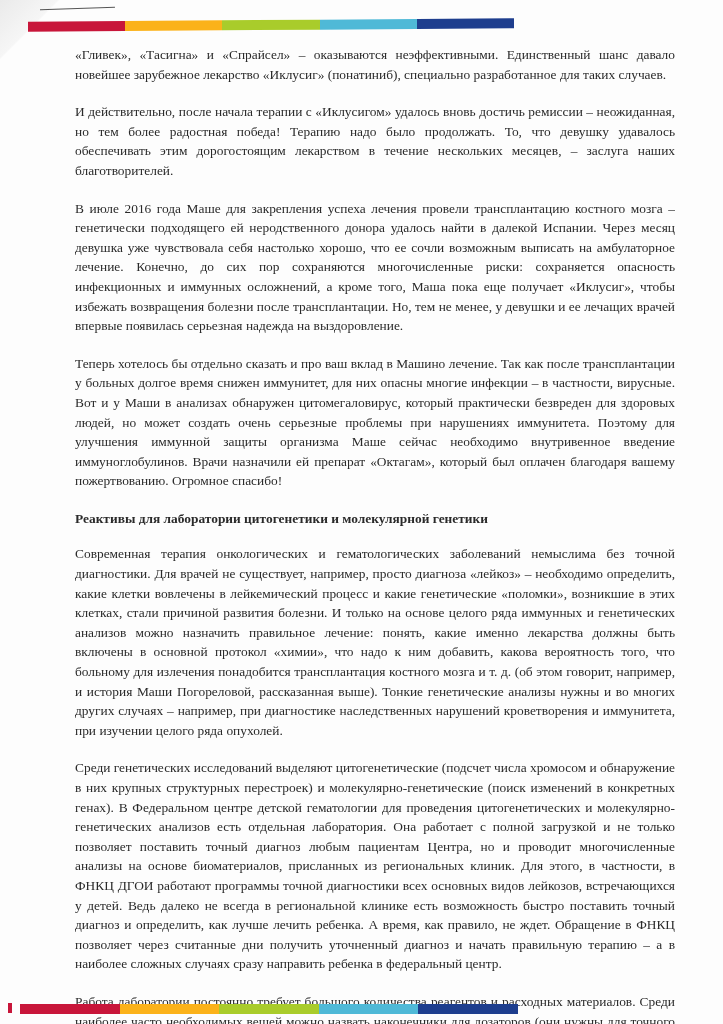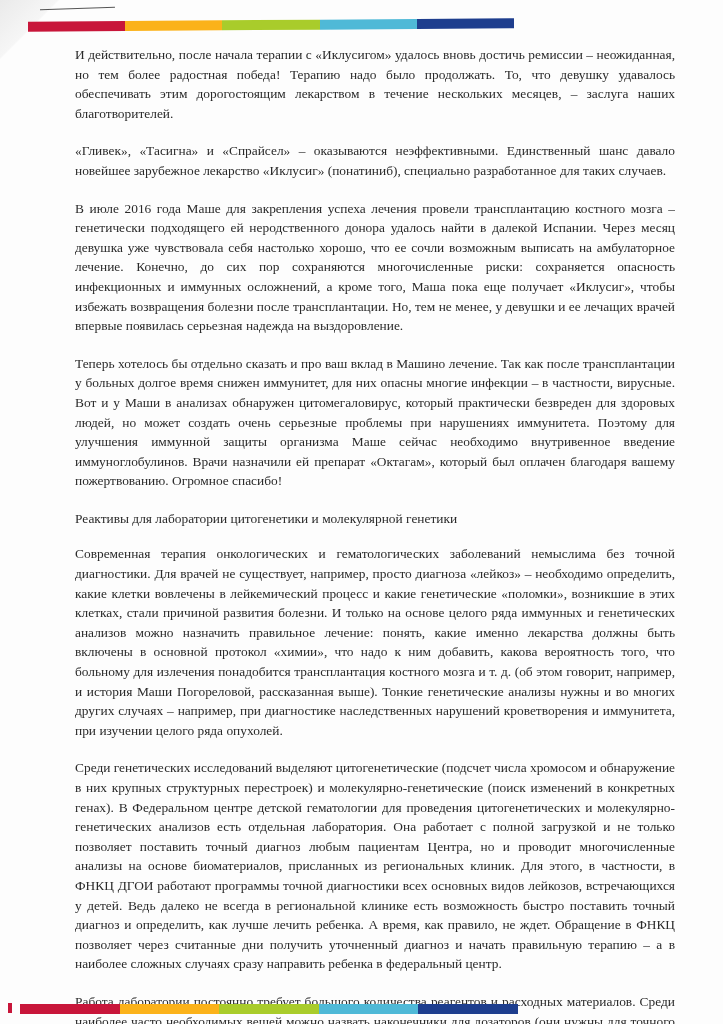--- a/index.html
+++ b/index.html
@@ -14,40 +14,40 @@
     .stripe.top { left: 28px; top: 20px; width: 486px; transform: skewY(-0.4deg); }
     .stripe.bottom { left: 20px; top: 1004px; width: 498px; }
     .stripe .seg { flex: 1; height: 100%; }
     .bottom-mark { position: absolute; left: 8px; top: 1003px; width: 4px; height: 10px; }
     .content {
       position: absolute; left: 75px; top: 45px; width: 600px;
       font-family: "Liberation Serif", serif; font-size: 13.4px; line-height: 19.6px; color: #2a2a2a;
       text-align: justify;
     }
     .content p { margin: 0 0 18px 0; }
-    .content h3 { margin: 0 0 16px 0; font-size: 13.4px; font-weight: normal; color: #2a2a2a; }
+    .content h3 { margin: 0 0 16px 0; font-size: 13.4px; font-weight: bold; color: #2a2a2a; }
   </style>
 </head>
 <body>
 
 <div class="page">
   <div class="fold"></div>
   <div class="fold-edge"></div>
 
   <div class="stripe top">
     <div class="seg" style="background: rgb(200, 22, 58);"></div>
     <div class="seg" style="background: rgb(251, 178, 26);"></div>
     <div class="seg" style="background: rgb(169, 204, 43);"></div>
     <div class="seg" style="background: rgb(79, 185, 215);"></div>
     <div class="seg" style="background: rgb(30, 62, 142);"></div>
   </div>
 
   <div class="content">
+    <p>«Гливек», «Тасигна» и «Спрайсел» – оказываются неэффективными. Единственный шанс давало новейшее зарубежное лекарство «Иклусиг» (понатиниб), специально разработанное для таких случаев.</p>
     <p>И действительно, после начала терапии с «Иклусигом» удалось вновь достичь ремиссии – неожиданная, но тем более радостная победа! Терапию надо было продолжать. То, что девушку удавалось обеспечивать этим дорогостоящим лекарством в течение нескольких месяцев, – заслуга наших благотворителей.</p>
-    <p>«Гливек», «Тасигна» и «Спрайсел» – оказываются неэффективными. Единственный шанс давало новейшее зарубежное лекарство «Иклусиг» (понатиниб), специально разработанное для таких случаев.</p>
     <p>В июле 2016 года Маше для закрепления успеха лечения провели трансплантацию костного мозга – генетически подходящего ей неродственного донора удалось найти в далекой Испании. Через месяц девушка уже чувствовала себя настолько хорошо, что ее сочли возможным выписать на амбулаторное лечение. Конечно, до сих пор сохраняются многочисленные риски: сохраняется опасность инфекционных и иммунных осложнений, а кроме того, Маша пока еще получает «Иклусиг», чтобы избежать возвращения болезни после трансплантации. Но, тем не менее, у девушки и ее лечащих врачей впервые появилась серьезная надежда на выздоровление.</p>
     <p>Теперь хотелось бы отдельно сказать и про ваш вклад в Машино лечение. Так как после трансплантации у больных долгое время снижен иммунитет, для них опасны многие инфекции – в частности, вирусные. Вот и у Маши в анализах обнаружен цитомегаловирус, который практически безвреден для здоровых людей, но может создать очень серьезные проблемы при нарушениях иммунитета. Поэтому для улучшения иммунной защиты организма Маше сейчас необходимо внутривенное введение иммуноглобулинов. Врачи назначили ей препарат «Октагам», который был оплачен благодаря вашему пожертвованию. Огромное спасибо!</p>
     <h3>Реактивы для лаборатории цитогенетики и молекулярной генетики</h3>
     <p>Современная терапия онкологических и гематологических заболеваний немыслима без точной диагностики. Для врачей не существует, например, просто диагноза «лейкоз» – необходимо определить, какие клетки вовлечены в лейкемический процесс и какие генетические «поломки», возникшие в этих клетках, стали причиной развития болезни. И только на основе целого ряда иммунных и генетических анализов можно назначить правильное лечение: понять, какие именно лекарства должны быть включены в основной протокол «химии», что надо к ним добавить, какова вероятность того, что больному для излечения понадобится трансплантация костного мозга и т. д. (об этом говорит, например, и история Маши Погореловой, рассказанная выше). Тонкие генетические анализы нужны и во многих других случаях – например, при диагностике наследственных нарушений кроветворения и иммунитета, при изучении целого ряда опухолей.</p>
     <p>Среди генетических исследований выделяют цитогенетические (подсчет числа хромосом и обнаружение в них крупных структурных перестроек) и молекулярно-генетические (поиск изменений в конкретных генах). В Федеральном центре детской гематологии для проведения цитогенетических и молекулярно-генетических анализов есть отдельная лаборатория. Она работает с полной загрузкой и не только позволяет поставить точный диагноз любым пациентам Центра, но и проводит многочисленные анализы на основе биоматериалов, присланных из региональных клиник. Для этого, в частности, в ФНКЦ ДГОИ работают программы точной диагностики всех основных видов лейкозов, встречающихся у детей. Ведь далеко не всегда в региональной клинике есть возможность быстро поставить точный диагноз и определить, как лучше лечить ребенка. А время, как правило, не ждет. Обращение в ФНКЦ позволяет через считанные дни получить уточненный диагноз и начать правильную терапию – а в наиболее сложных случаях сразу направить ребенка в федеральный центр.</p>
     <p>Работа лаборатории постоянно требует большого количества реагентов и расходных материалов. Среди наиболее часто необходимых вещей можно назвать наконечники для дозаторов (они нужны для точного отмеривания малых объемов жидкости, от нескольких миллилитров до нескольких микролитров), смеси</p>
   </div>
 
   <div class="bottom-mark" style="background: rgb(200, 22, 58);"></div>
   <div class="stripe bottom">

